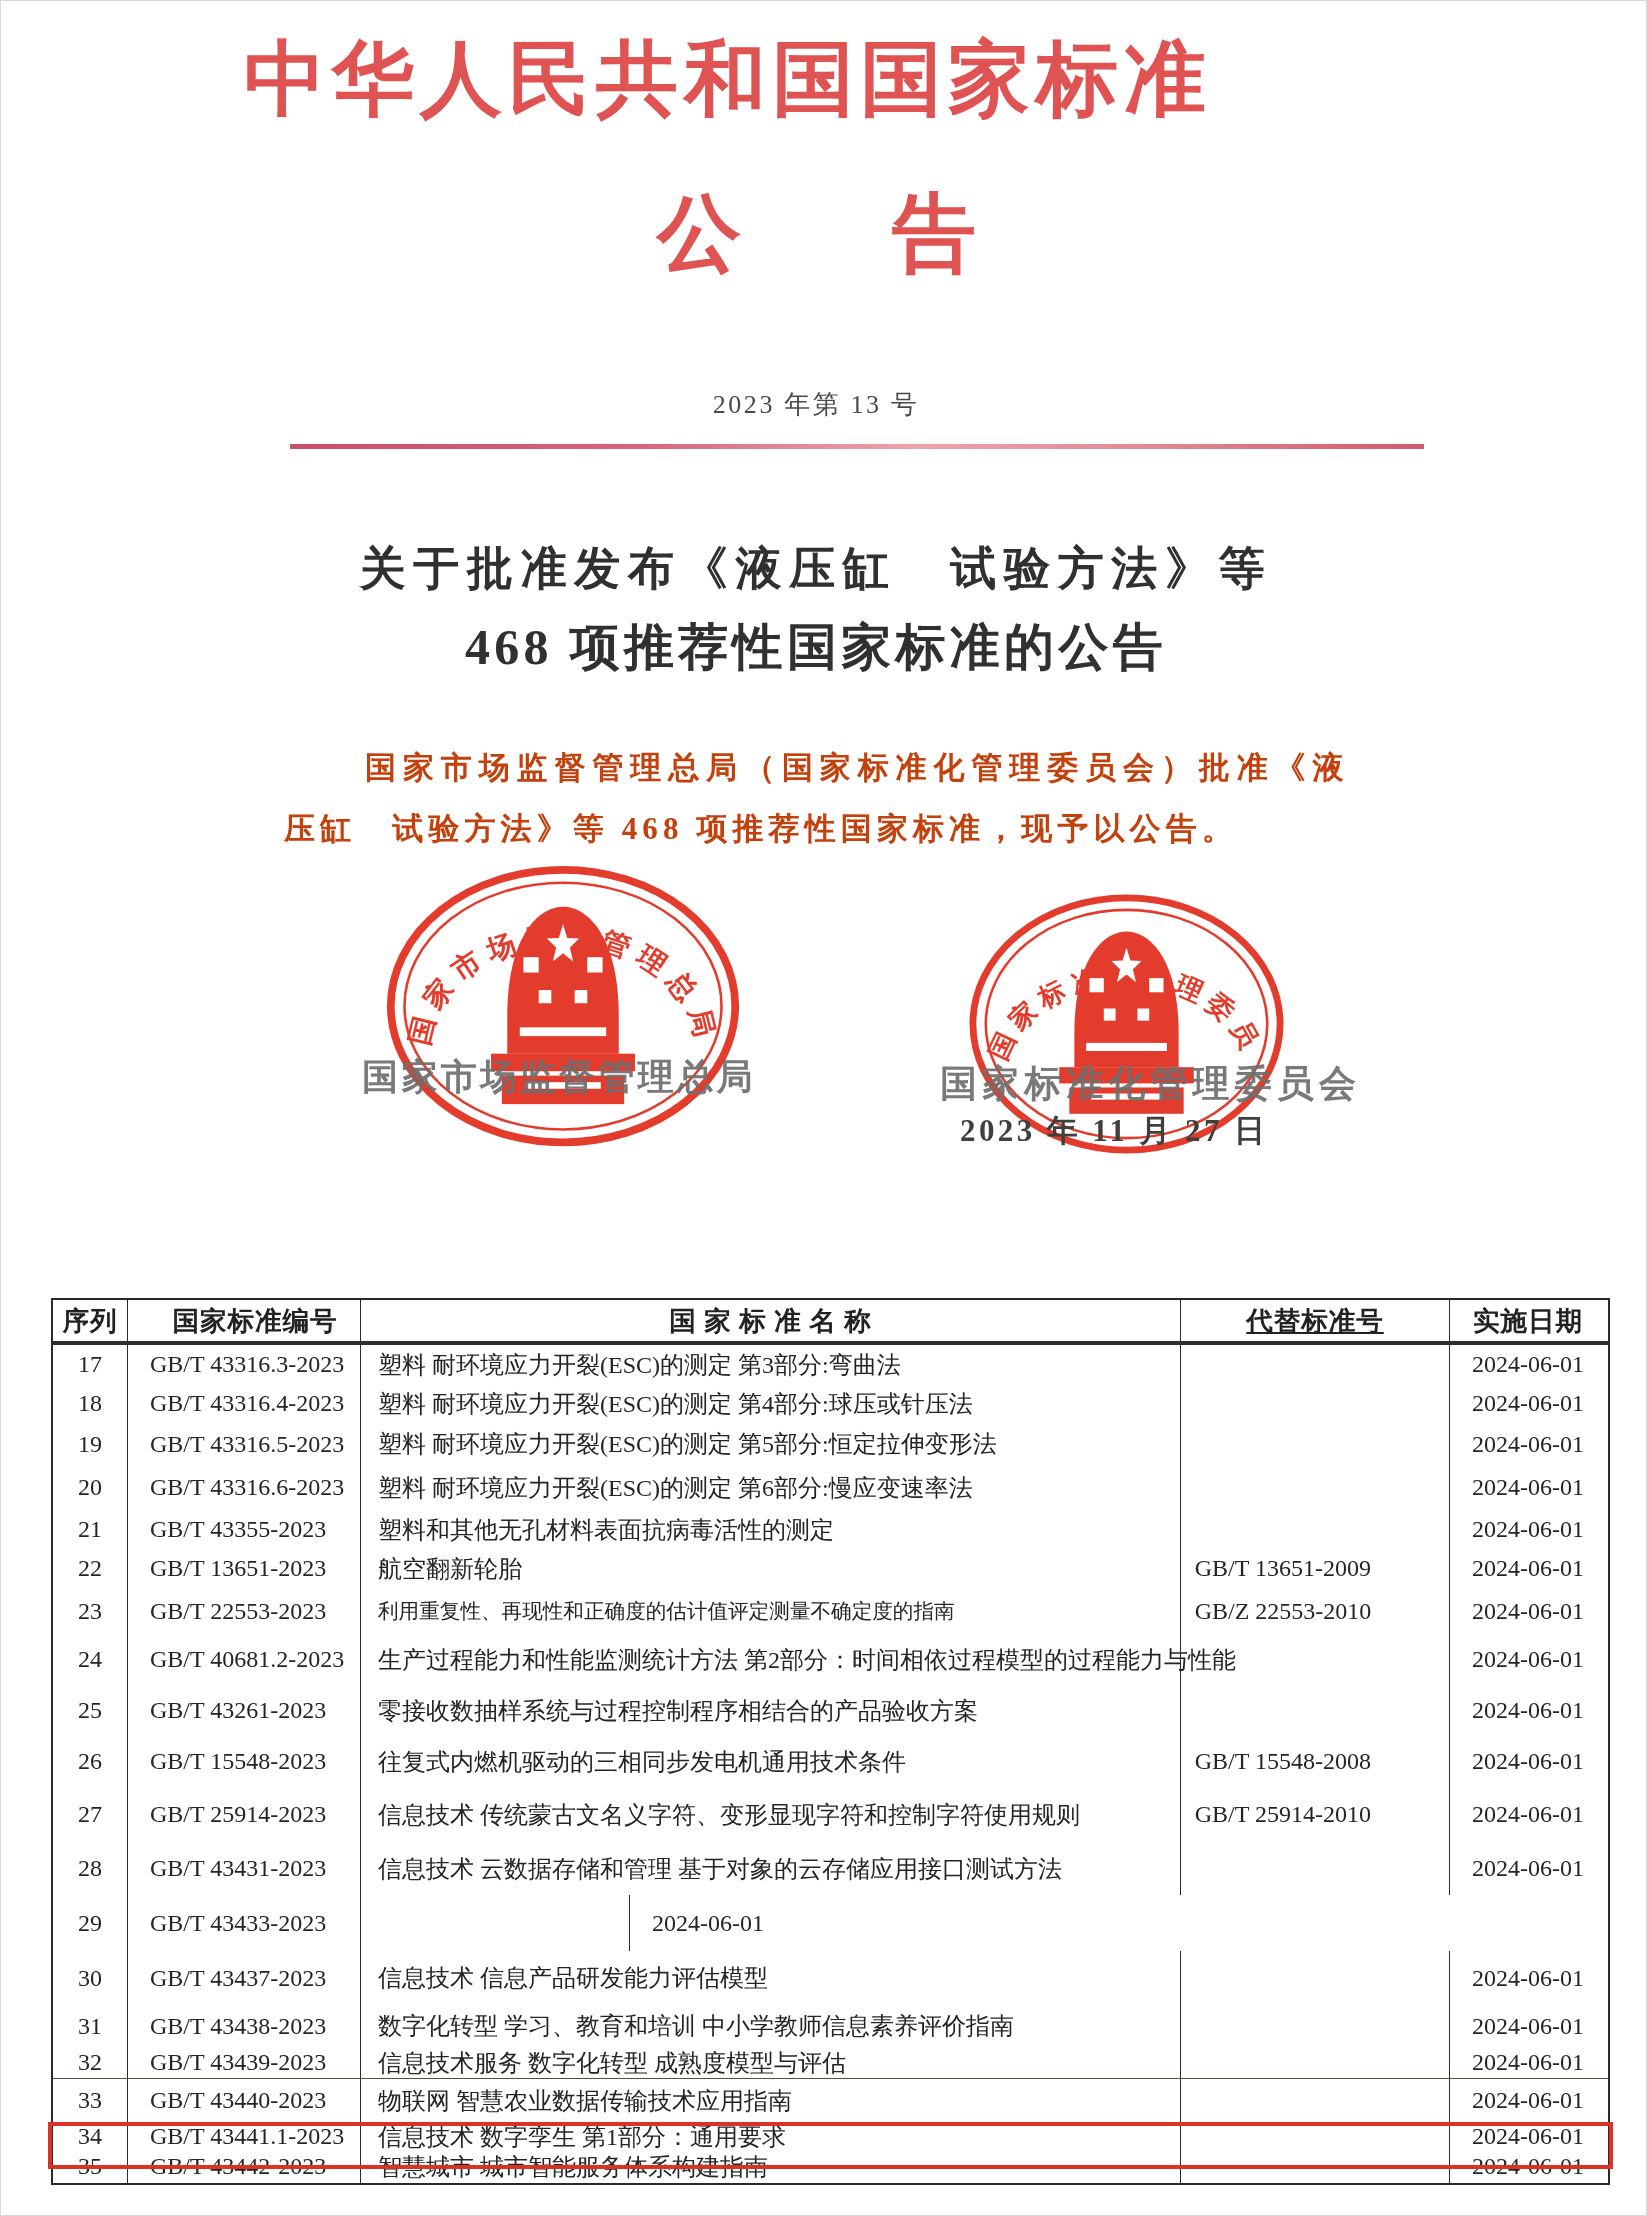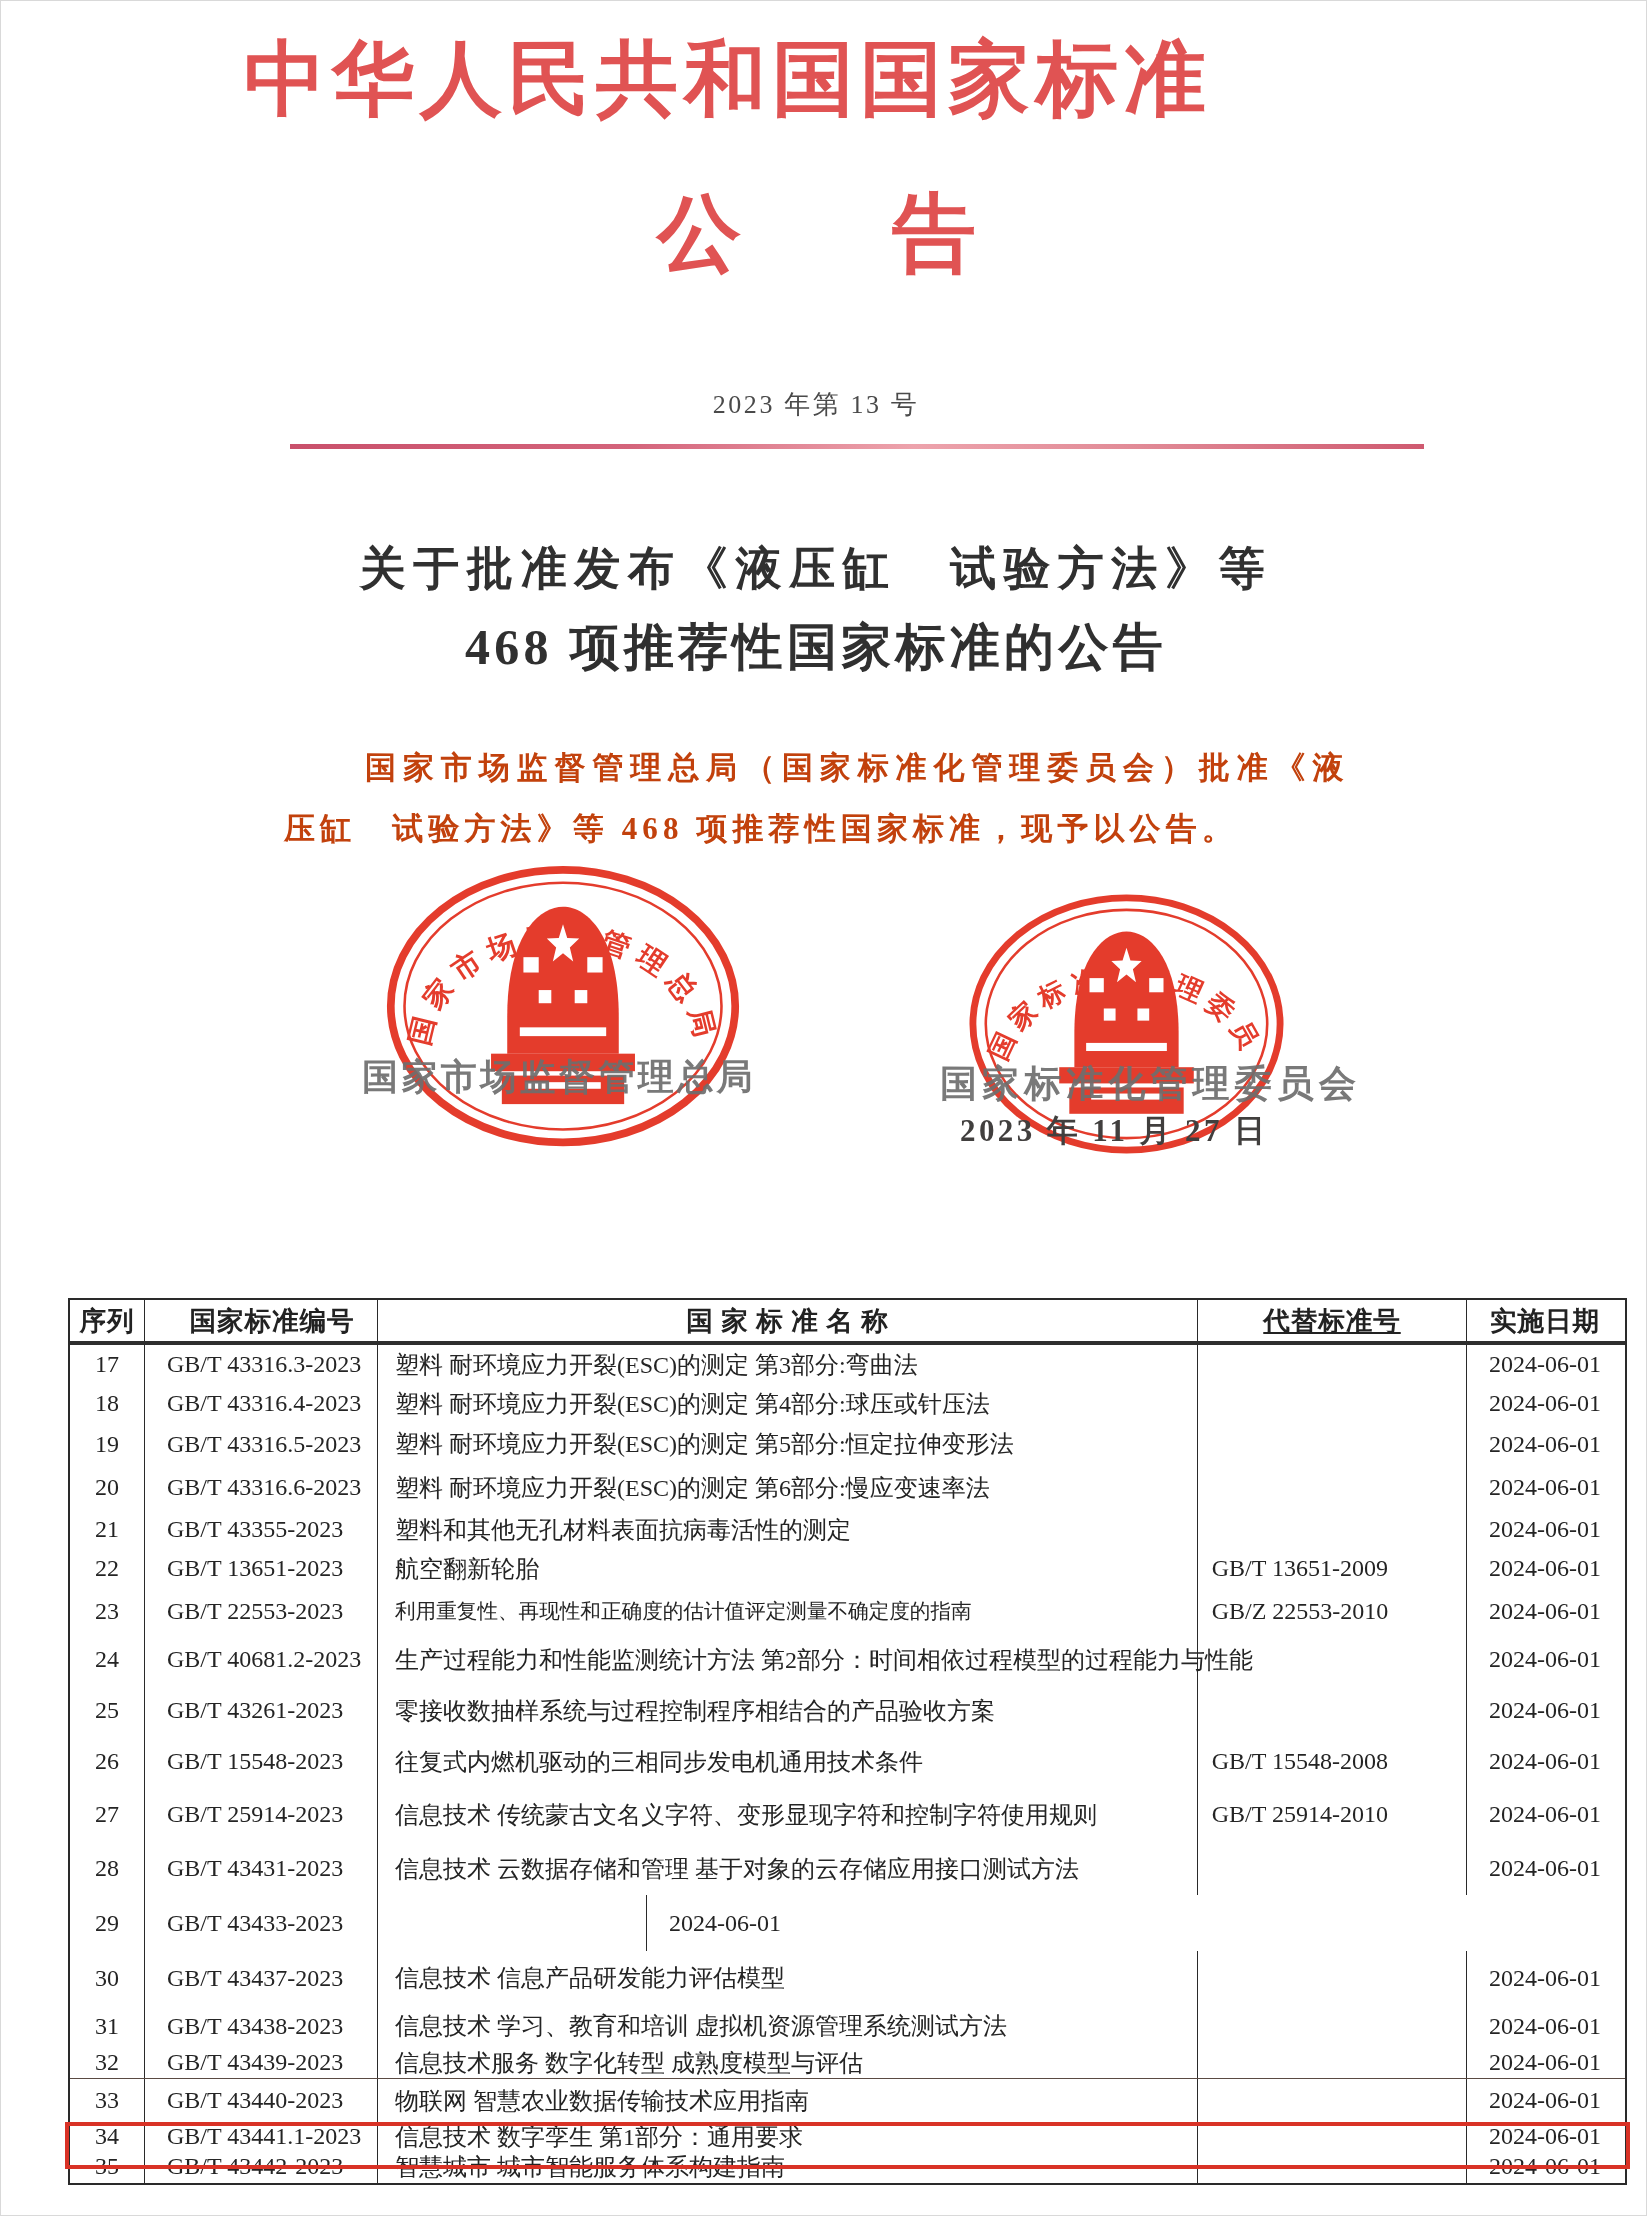--- a/index.html
+++ b/index.html
@@ -49,21 +49,21 @@
     z-index:5; opacity:.92;
   }
   .agency.left  { left:361px; top:1052px; font-size:36px; letter-spacing:3.4px; }
   .agency.right { left:939px; top:1058px; font-size:37px; letter-spacing:5.1px; }
   .ann-date {
     position:absolute; left:959px; top:1109px; z-index:5;
     font-size:31px; font-weight:bold; letter-spacing:3.4px; color:#413f3e; white-space:nowrap;
   }
   
   .std-table {
-    position:absolute; left:67px; top:1297px; width:1559px;
+    position:absolute; left:50px; top:1297px; width:1559px;
     border:2.6px solid #2a2a2a; background:#fff;
   }
   .thead { display:flex; height:45px; border-bottom:4.3px solid #2e2e2e; }
   .thead .hc {
     display:flex; align-items:center; justify-content:center;
     font-size:26.6px; font-weight:bold; color:#222; letter-spacing:0.9px;
     border-right:1.7px solid #2a2a2a; white-space:nowrap;
   }
   .trow { display:flex; }
   .trow .td {
@@ -266,21 +266,21 @@
     <div class="trow">
       <div class="td c-seq">30</div>
       <div class="td c-code">GB/T 43437-2023</div>
       <div class="td c-name">信息技术 信息产品研发能力评估模型</div>
       <div class="td c-repl"></div>
       <div class="td c-date">2024-06-01</div>
     </div>
     <div class="trow">
       <div class="td c-seq">31</div>
       <div class="td c-code">GB/T 43438-2023</div>
-      <div class="td c-name">信息技术 学习、教育和培训 虚拟机资源管理系统测试方法</div>
+      <div class="td c-name">数字化转型 学习、教育和培训 中小学教师信息素养评价指南</div>
       <div class="td c-repl"></div>
       <div class="td c-date">2024-06-01</div>
     </div>
     <div class="trow">
       <div class="td c-seq">32</div>
       <div class="td c-code">GB/T 43439-2023</div>
       <div class="td c-name">信息技术服务 数字化转型 成熟度模型与评估</div>
       <div class="td c-repl"></div>
       <div class="td c-date">2024-06-01</div>
     </div>

